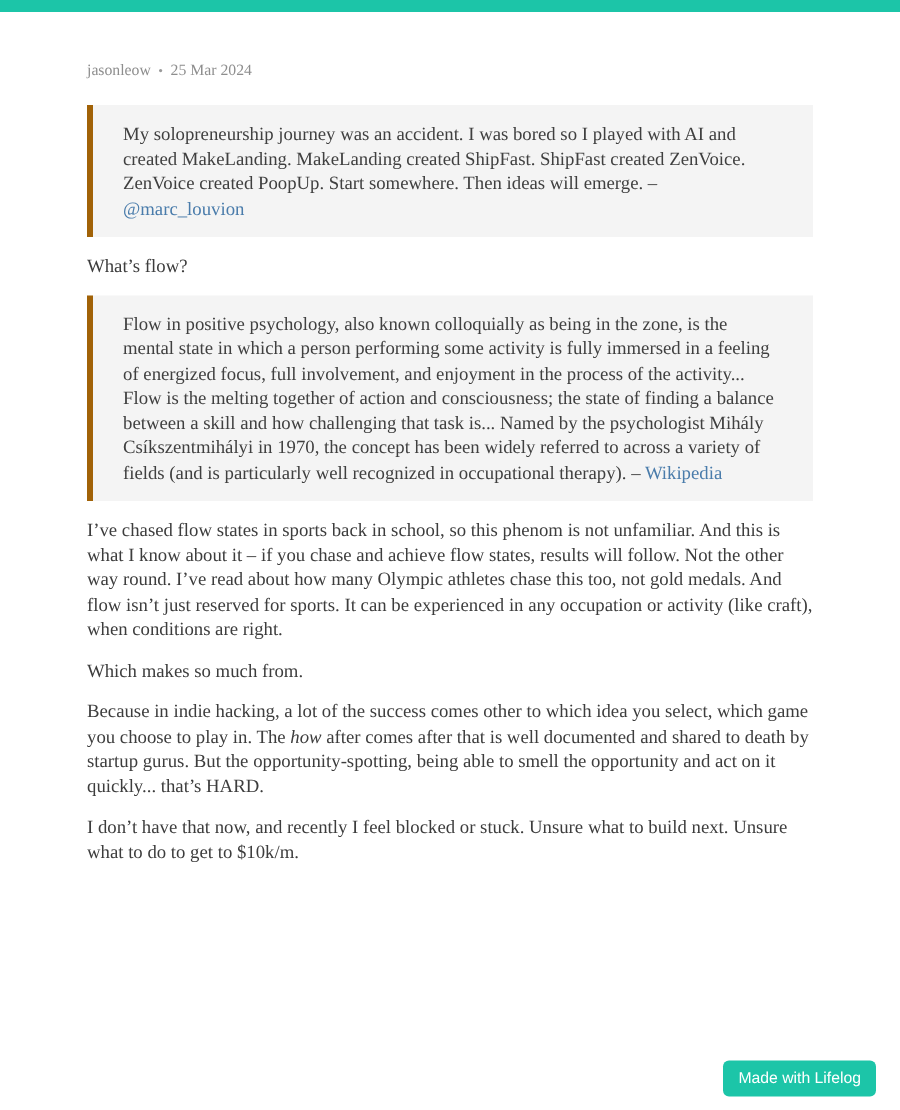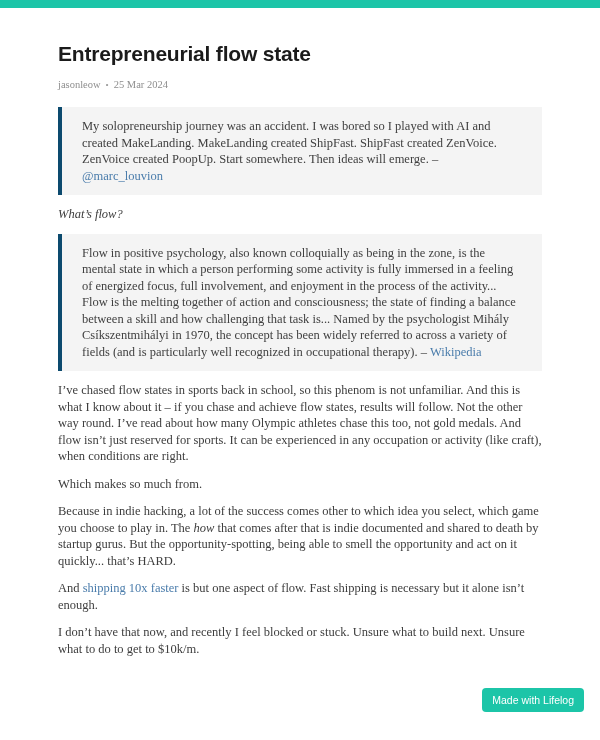--- a/index.html
+++ b/index.html
@@ -48,56 +48,55 @@
   }
   .article p {
     margin: 0 0 11px 0;
     font-size: 12.5px;
     line-height: 1.32;
     color: #3d3d3d;
   }
   .article blockquote {
     margin: 0 0 11px 0;
     background: #f4f4f4;
-    border-left: 4px solid #0c4a6e;
+    border-left: 4px solid #a16207;
     padding: 11px 20px;
   }
   .article blockquote p {
     margin: 0;
     color: #404040;
   }
-  .italic { font-style: italic; }
+  .italic { }
   a.link {
     color: var(--link);
     text-decoration: none;
     cursor: pointer;
   }
   .made-with-badge {
     position: absolute;
     right: 16px;
-    bottom: 28px;
+    bottom: 9px;
     background: var(--accent);
     color: #ffffff;
     font-family: "Liberation Sans", sans-serif;
     font-size: 10.5px;
     line-height: 1;
     padding: 7px 10px;
     border: none;
     border-radius: 4px;
     cursor: pointer;
   }
 </style>
 </head>
 <body>
 
 <div class="topbar"></div>
 
 <div class="container">
 
-  <h1 class="title">Entrepreneurial flow state</h1>
 
   <div class="byline">
     <span>jasonleow</span><span class="sep">•</span><span>25 Mar 2024</span>
   </div>
 
   <div class="article">
 
 
     <blockquote>
       <p><span>My solopreneurship journey was an accident. I was bored so I played with AI and created MakeLanding. MakeLanding created ShipFast. ShipFast created ZenVoice. ZenVoice created PoopUp. Start somewhere. Then ideas will emerge. – </span><a class="link">@marc_louvion</a></p>
@@ -106,24 +105,23 @@
     <p class="italic">What’s flow?</p>
 
     <blockquote>
       <p><span>Flow in positive psychology, also known colloquially as being in the zone, is the mental state in which a person performing some activity is fully immersed in a feeling of energized focus, full involvement, and enjoyment in the process of the activity... Flow is the melting together of action and consciousness; the state of finding a balance between a skill and how challenging that task is... Named by the psychologist Mihály Csíkszentmihályi in 1970, the concept has been widely referred to across a variety of fields (and is particularly well recognized in occupational therapy). – </span><a class="link">Wikipedia</a></p>
     </blockquote>
 
     <p>I’ve chased flow states in sports back in school, so this phenom is not unfamiliar. And this is what I know about it – if you chase and achieve flow states, results will follow. Not the other way round. I’ve read about how many Olympic athletes chase this too, not gold medals. And flow isn’t just reserved for sports. It can be experienced in any occupation or activity (like craft), when conditions are right.</p>
 
     <p>Which makes so much from.</p>
 
-    <p><span>Because in indie hacking, a lot of the success comes other to which idea you select, which game you choose to play in. The </span><em>how</em><span> that comes after that is indie documented and shared to death by startup gurus. But the opportunity-spotting, being able to smell the opportunity and act on it quickly... that’s HARD.</span></p>
+    <p><span>Because in indie hacking, a lot of the success comes other to which idea you select, which game you choose to play in. The </span><em>how</em><span> after comes after that is well documented and shared to death by startup gurus. But the opportunity-spotting, being able to smell the opportunity and act on it quickly... that’s HARD.</span></p>
 
 
-    <p><span>And </span><a class="link">shipping 10x faster</a><span> is but one aspect of flow. Fast shipping is necessary but it alone isn’t enough.</span></p>
 
     <p>I don’t have that now, and recently I feel blocked or stuck. Unsure what to build next. Unsure what to do to get to $10k/m.</p>
 
   </div>
 
 </div>
 
 <button class="made-with-badge">Made with Lifelog</button>
 
 </body></html>

